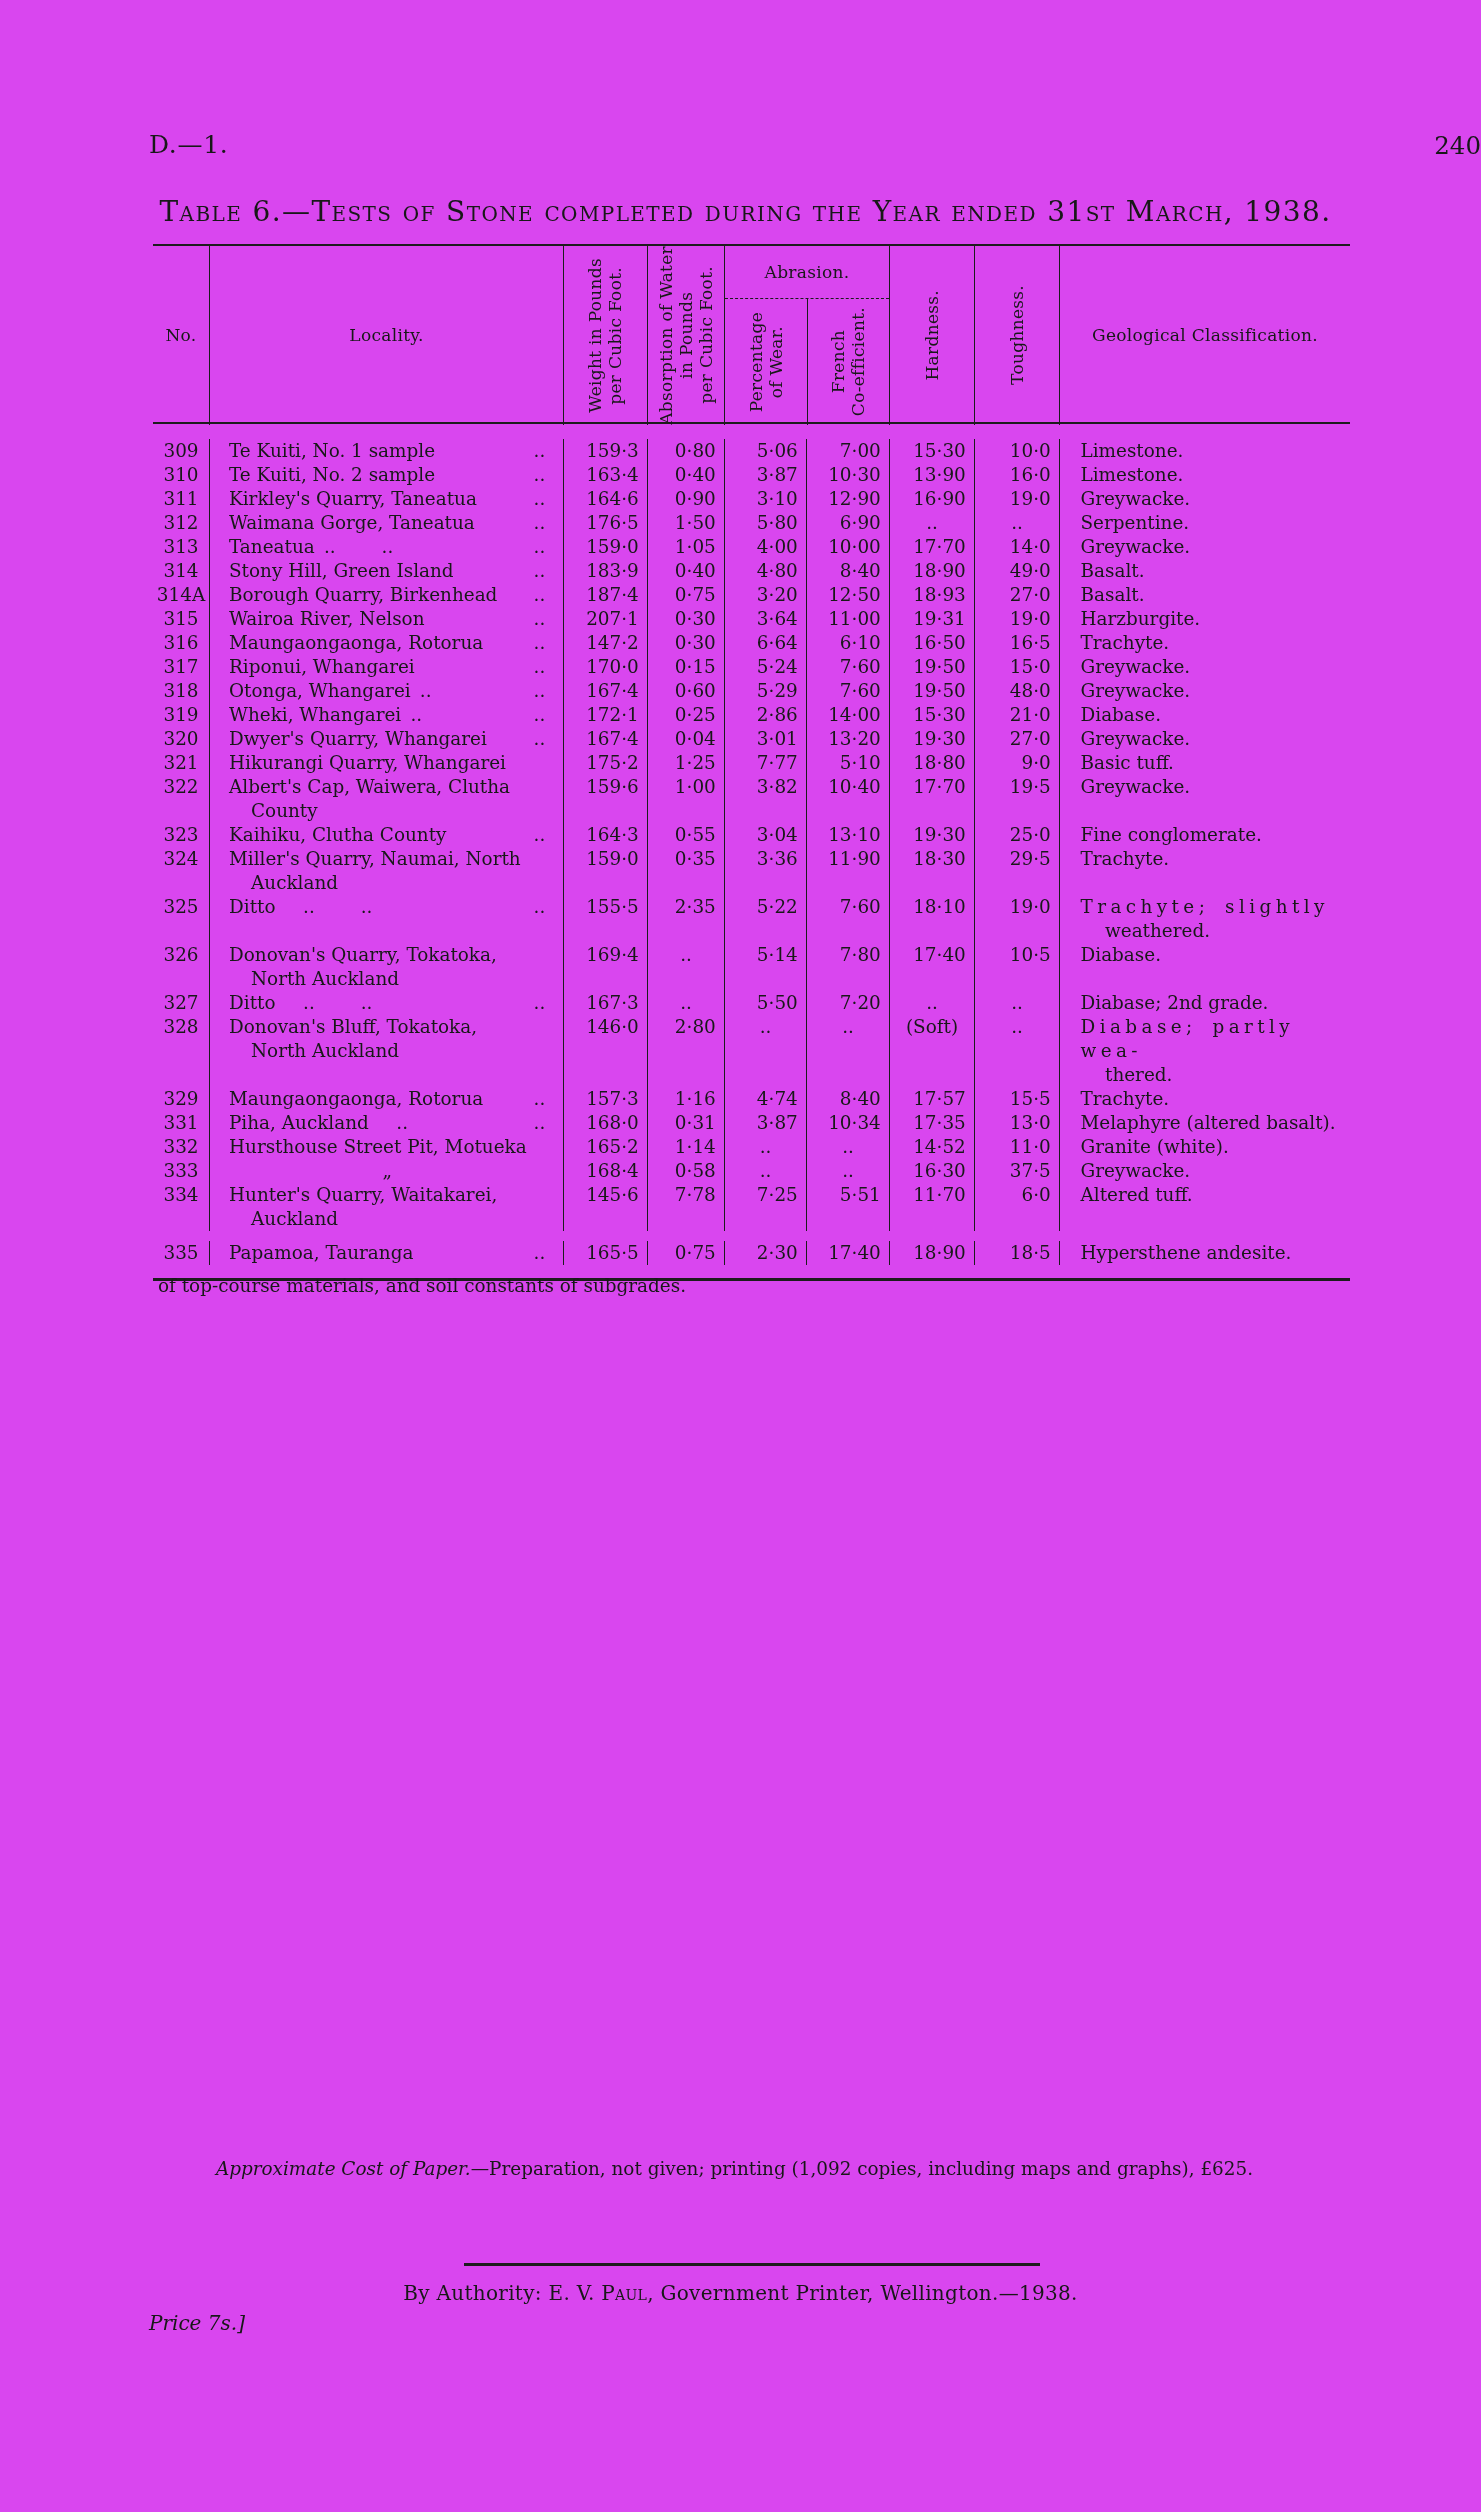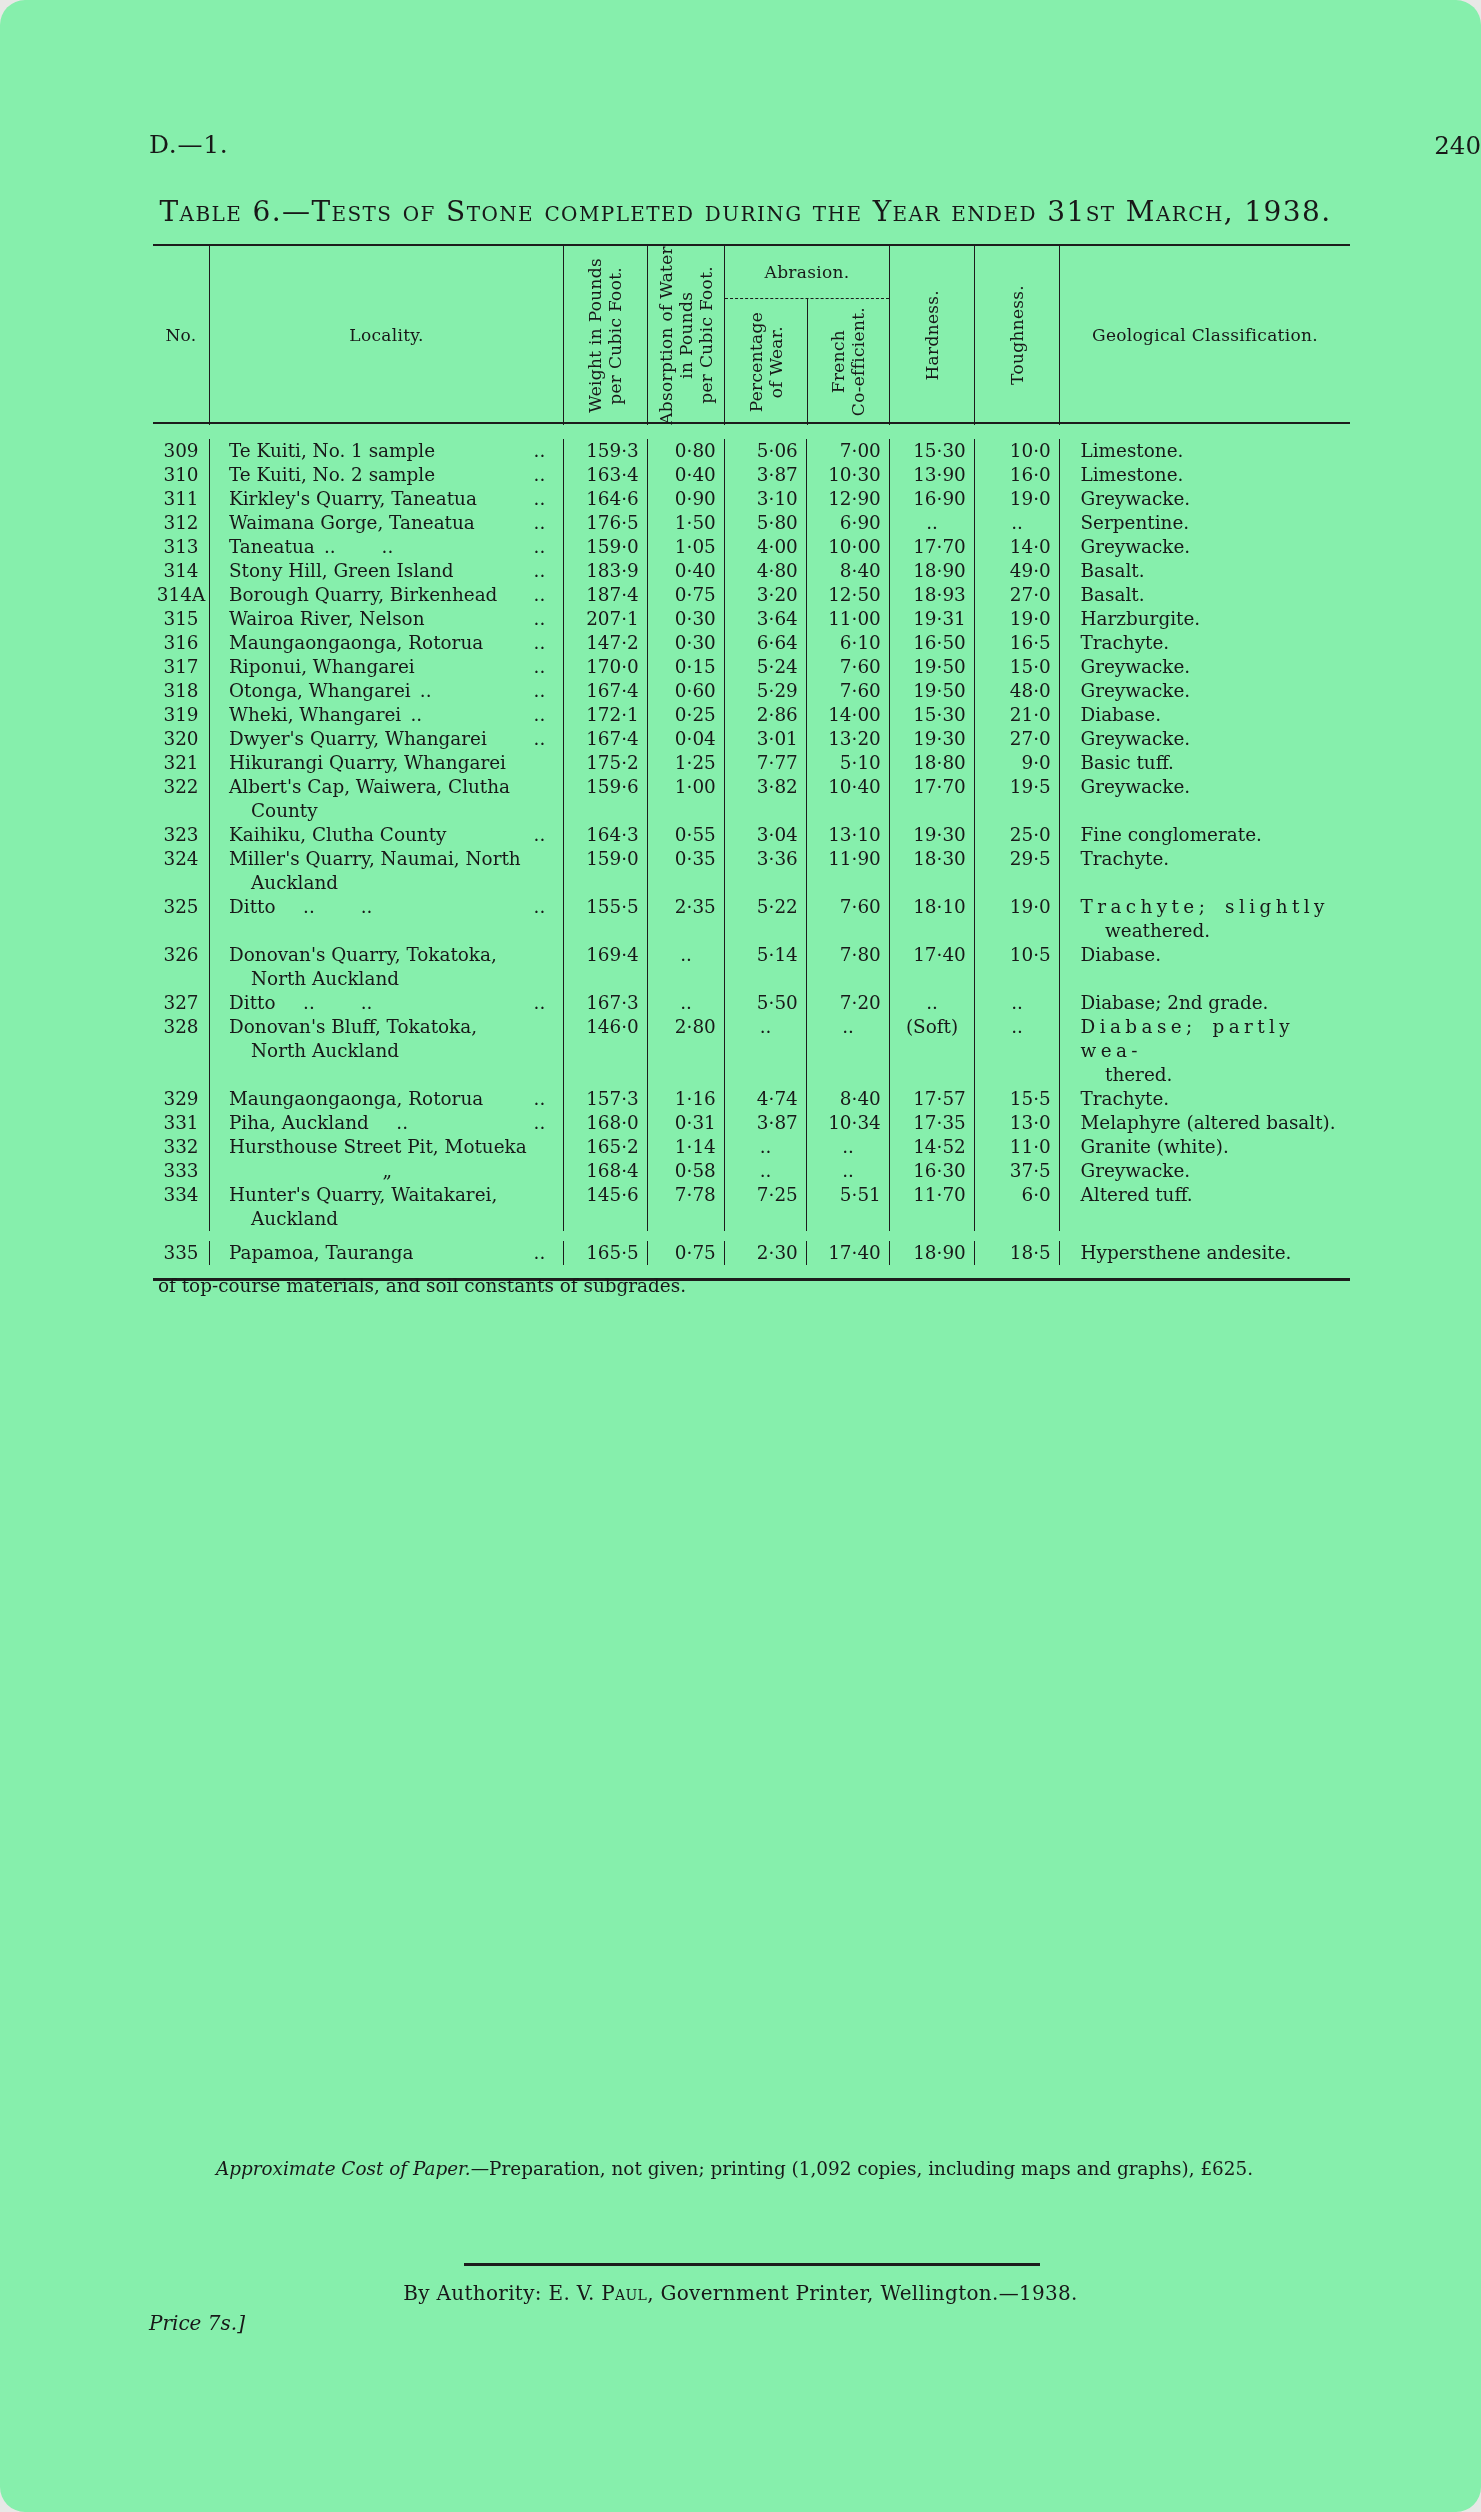--- a/index.html
+++ b/index.html
@@ -1,21 +1,20 @@
 <!DOCTYPE html>
 <html style="font-size:11px"><head>
 <meta charset="utf-8">
 <style>
   html,body { margin:0; padding:0; background:#e8e8e6; }
   .page {
     position:relative; width:1481px; height:2512px; margin:0 auto;
-    background:#86efac; color:#181818;
+    background:#d946ef; color:#181818;
     font-family:"DejaVu Serif", serif;
     overflow:hidden;
-    border-radius:25px;
   }
   
   .report-code { position:absolute; left:149px; top:130px; font-size:25px; letter-spacing:0.7px; }
   .page-number { position:absolute; left:0; right:0; top:131px; text-align:right; font-size:24.5px; }
   
   .table-title {
     position:absolute; left:10px; right:0; top:195px; text-align:center;
     font-size:28px; font-variant:small-caps; letter-spacing:1.4px;
   }
   

